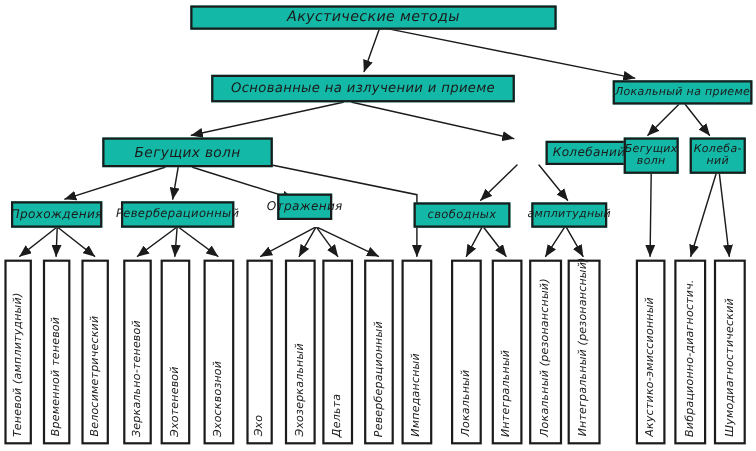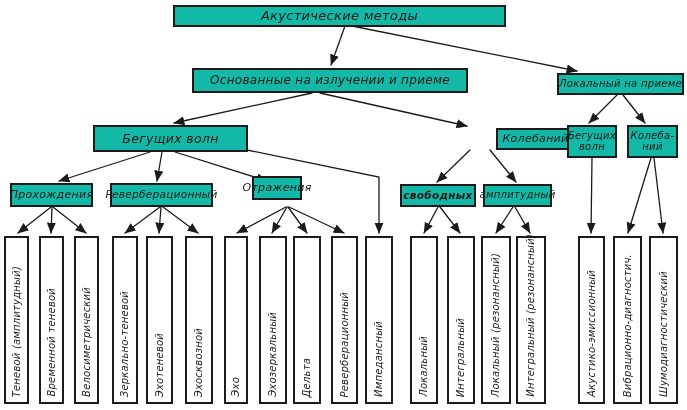--- a/index.html
+++ b/index.html
@@ -84,21 +84,21 @@
 
   <div class="node pre" style="left:627px;top:125px;width:51px;height:33px;font-size:10px;">Колеба-
 ний</div>
 
   <div class="node" style="left:10px;top:183px;width:83px;height:24px;font-size:11px;">Прохождения</div>
 
   <div class="node" style="left:110px;top:183px;width:103px;height:24px;font-size:10.5px;">Реверберационный</div>
 
   <div class="node" style="left:252px;top:176px;width:50px;height:24px;font-size:11px;">Отражения</div>
 
-  <div class="node" style="left:400px;top:184px;width:76px;height:23px;font-size:10.5px;font-weight:bold;">свободных</div>
+  <div class="node" style="left:376px;top:184px;width:88px;height:23px;font-size:10.5px;">свободных</div>
 
   <div class="node" style="left:483px;top:184px;width:69px;height:23px;font-size:10px;">амплитудный</div>
 
   <div class="leaf" style="left:4px;width:25px;">
       <span>Теневой (амплитудный)</span>
     </div>
   <div class="leaf" style="left:39px;width:25px;">
       <span>Временной теневой</span>
     </div>
   <div class="leaf" style="left:74px;width:25px;">

